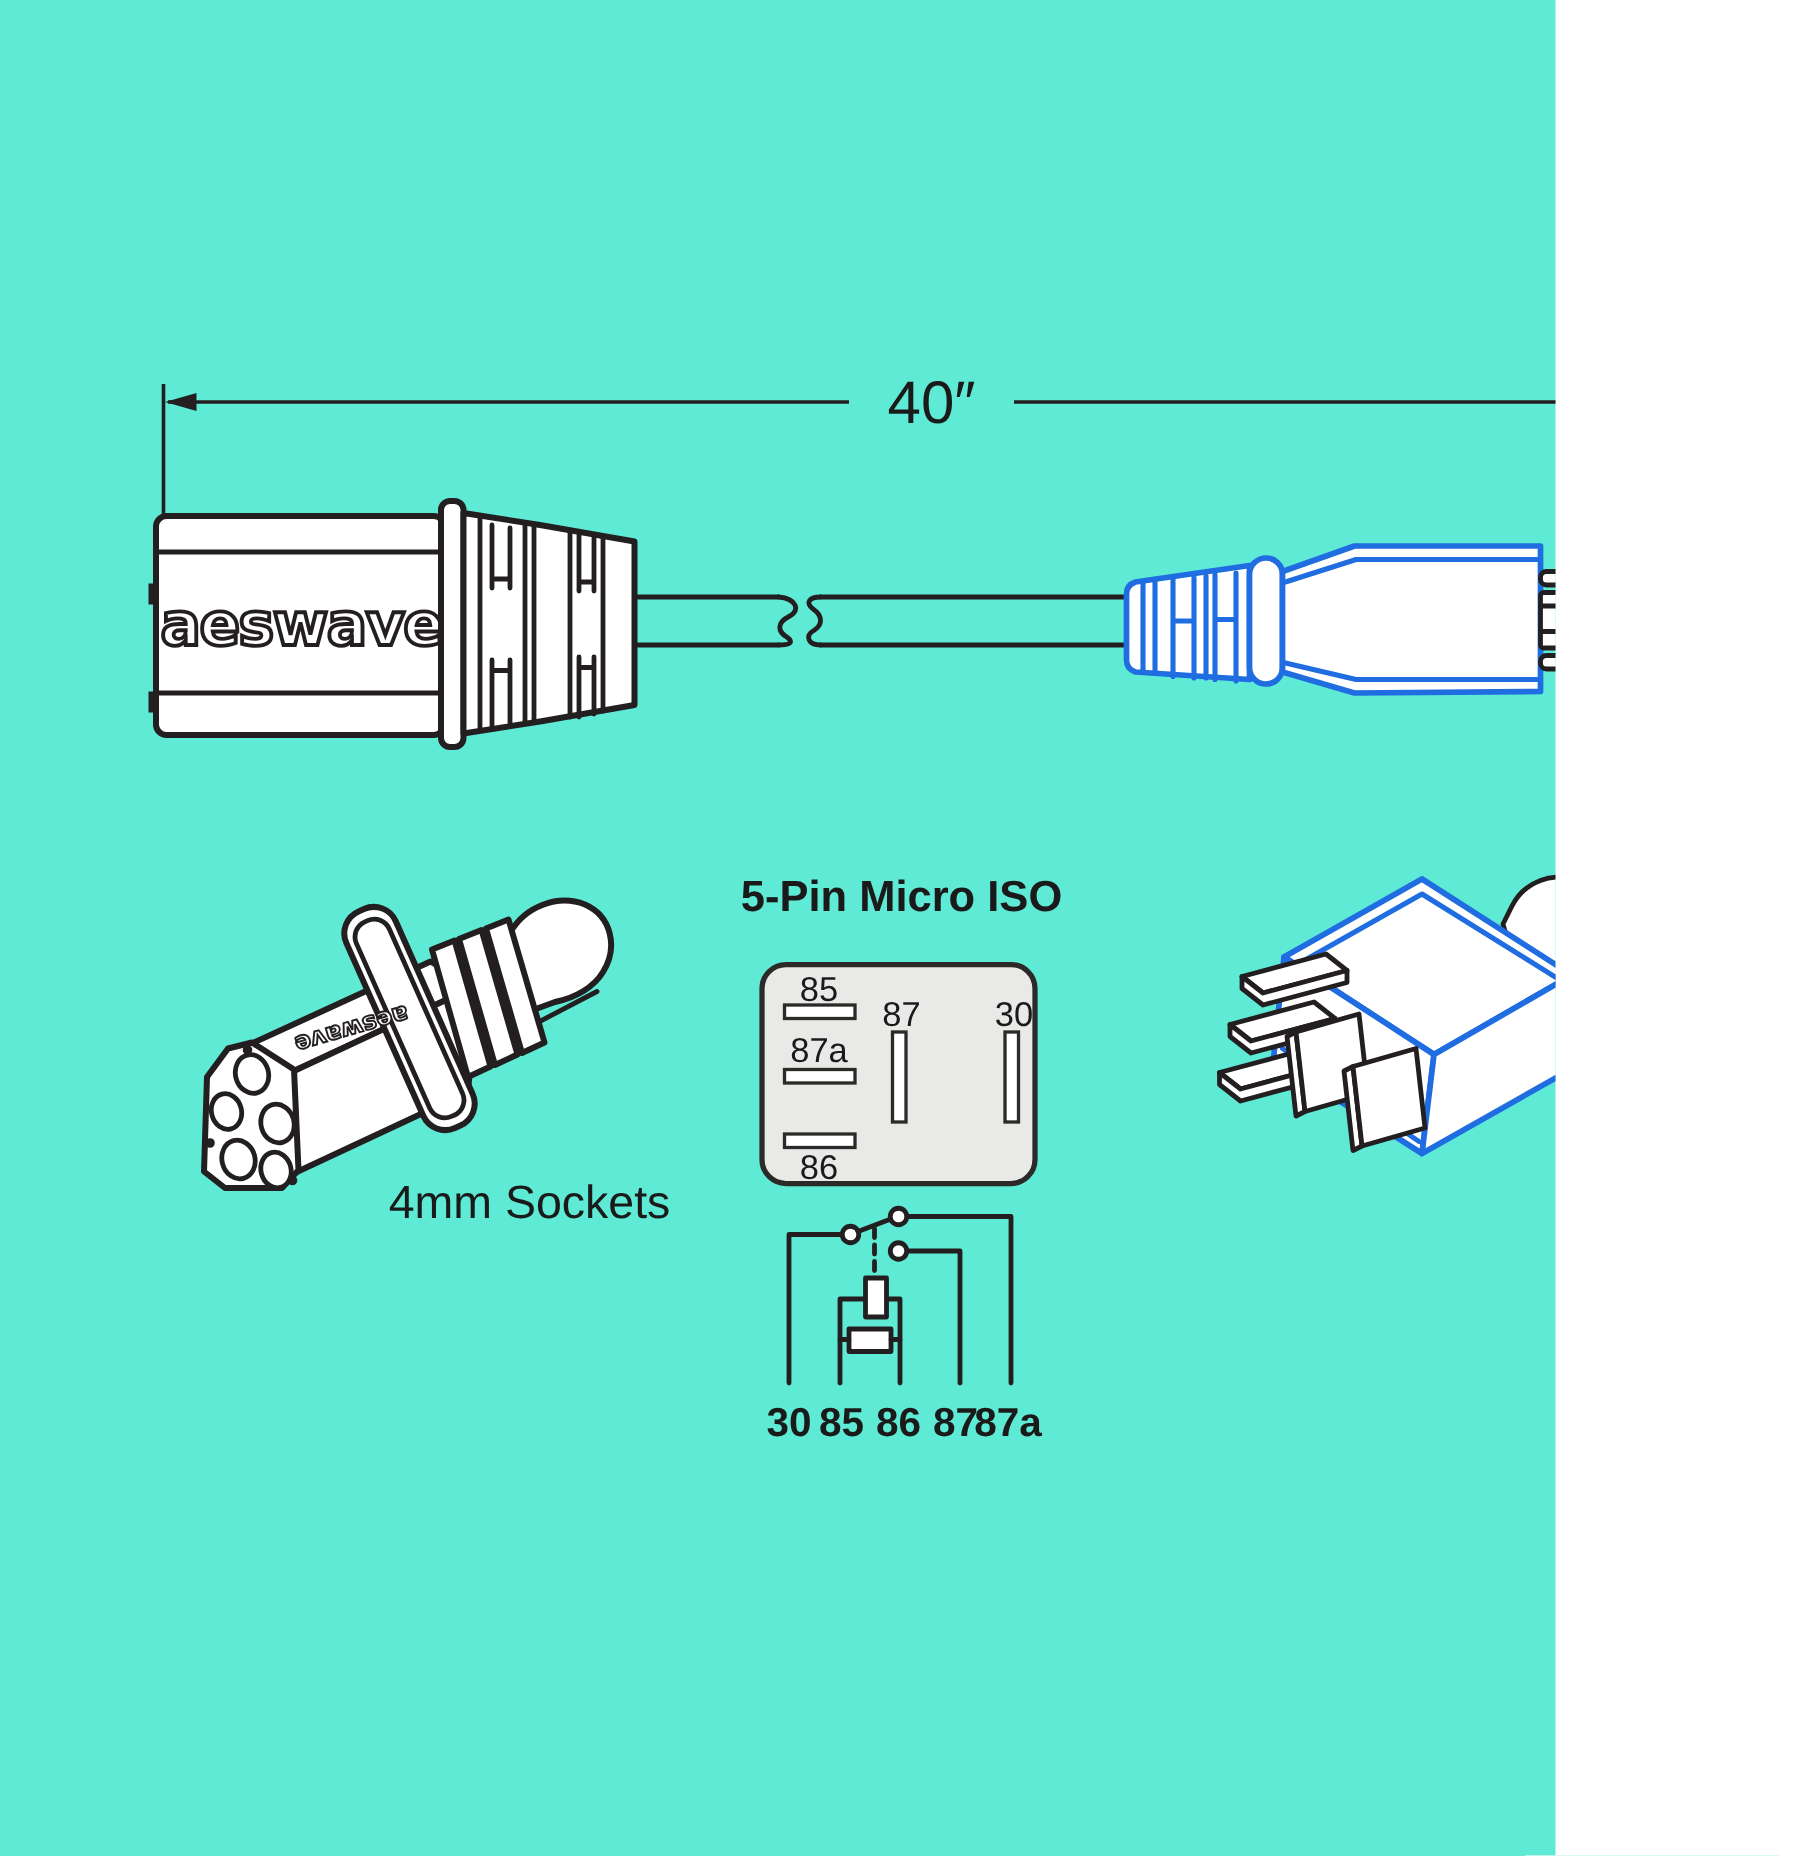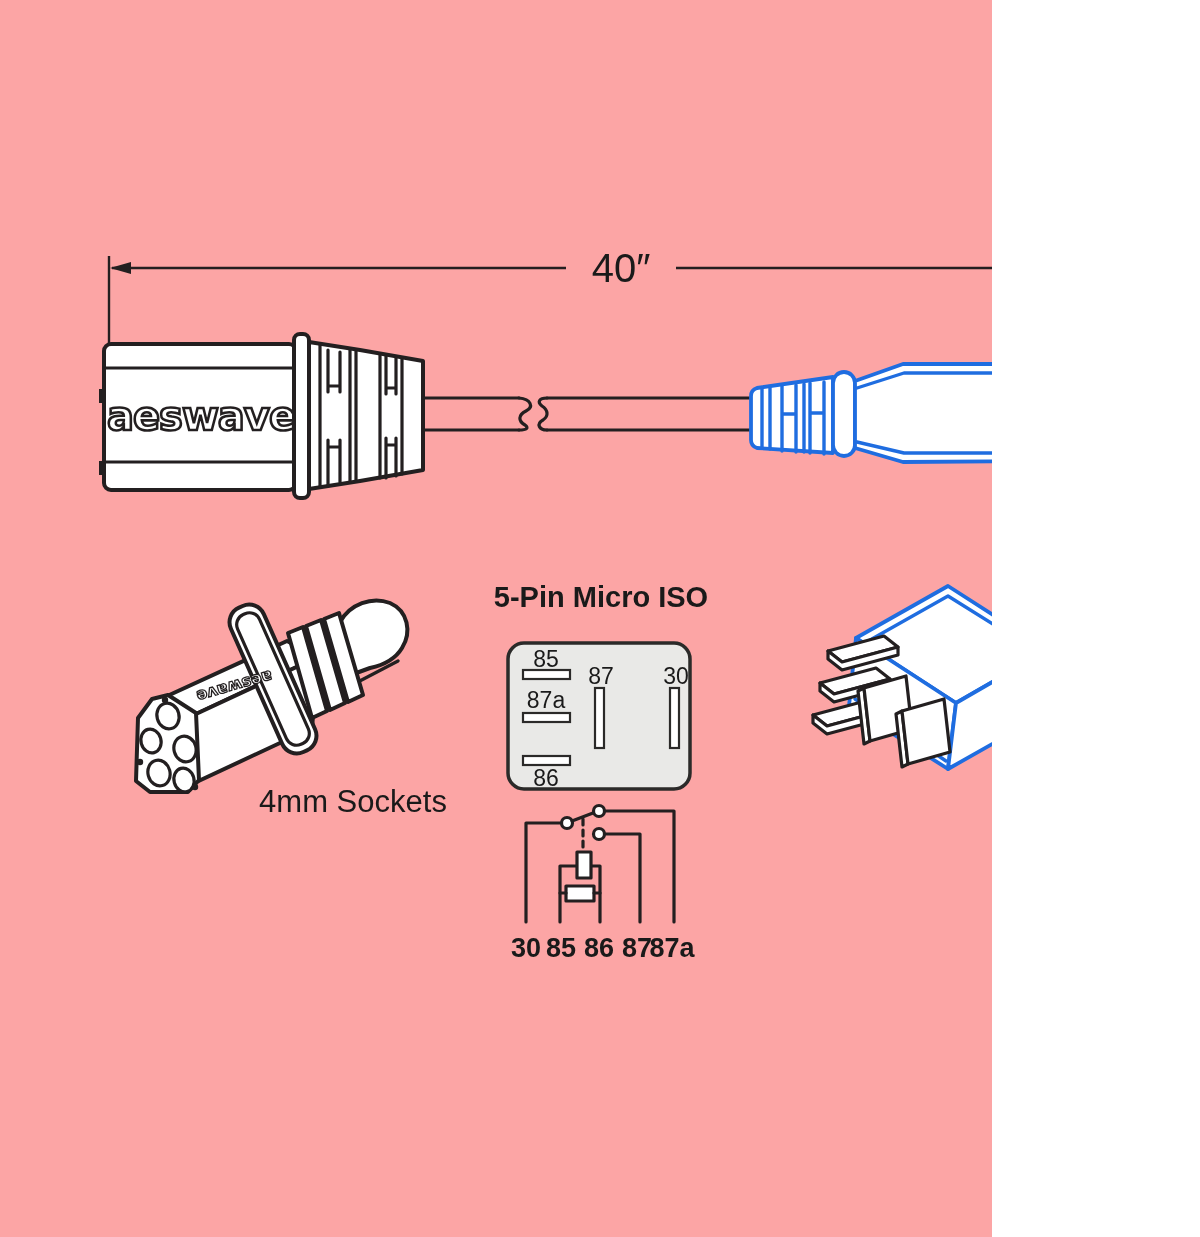--- a/index.html
+++ b/index.html
@@ -1,16 +1,16 @@
 <!DOCTYPE html>
 <html><head>
 <meta charset="utf-8">
 <style>
   html,body{margin:0;padding:0;background:#ffffff;}
-  #stage{position:relative;width:992px;height:1237px;background:#fca5a5;overflow:hidden;}
+  #stage{position:relative;width:992px;height:1237px;background:#5eead4;overflow:hidden;padding-left:45px;}
   svg{position:absolute;left:0;top:0;}
   
   .k  {stroke:#231f20;fill:none;stroke-width:3.2;stroke-linecap:round;stroke-linejoin:round;}
   .k2 {stroke:#231f20;fill:none;stroke-width:2.4;stroke-linecap:butt;stroke-linejoin:round;}
   .kf {stroke:#231f20;fill:#ffffff;stroke-width:4;stroke-linecap:round;stroke-linejoin:round;}
   .kf3{stroke:#231f20;fill:#ffffff;stroke-width:3.2;stroke-linecap:round;stroke-linejoin:round;}
   .ks {fill:#231f20;stroke:none;}
   
   .b  {stroke:#1f6de0;fill:none;stroke-width:3.4;stroke-linecap:round;stroke-linejoin:round;}
   .bf {stroke:#1f6de0;fill:#ffffff;stroke-width:3.8;stroke-linecap:round;stroke-linejoin:round;}

